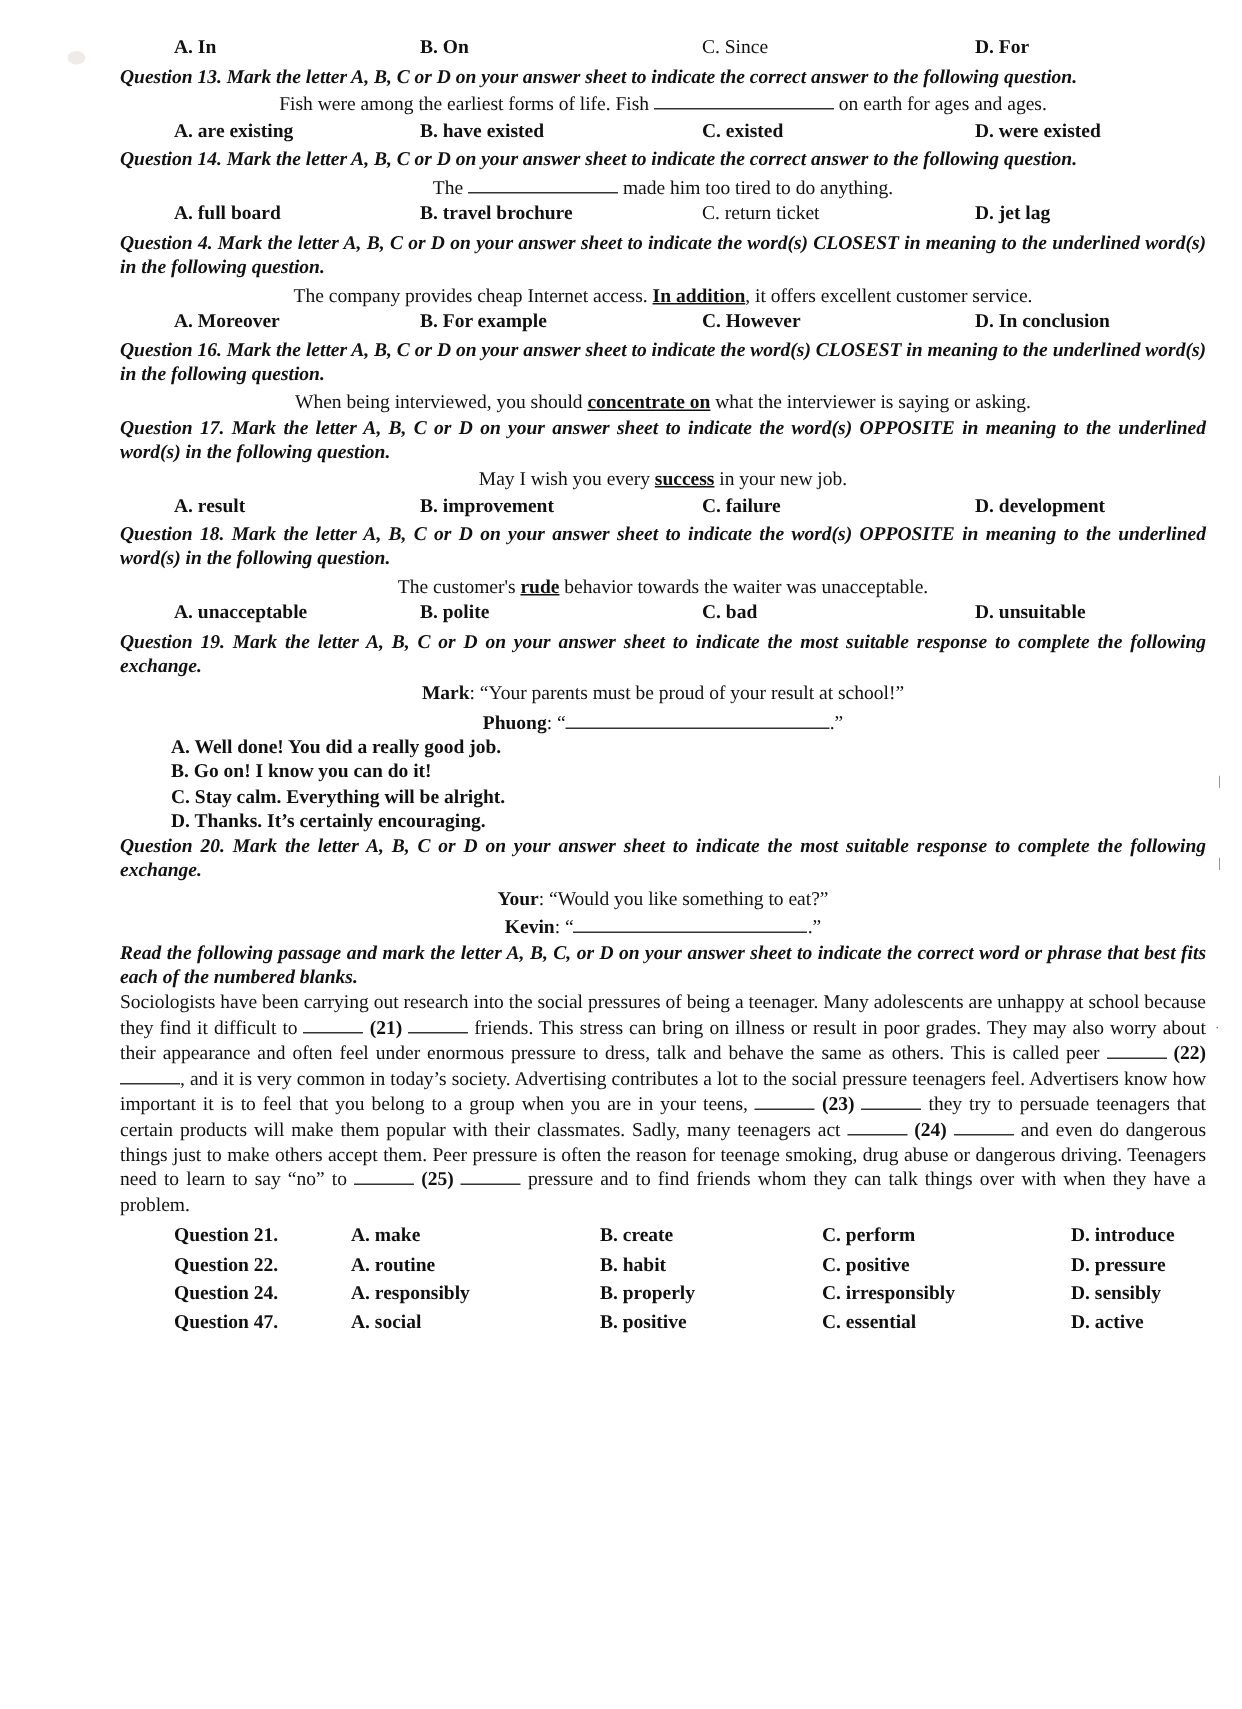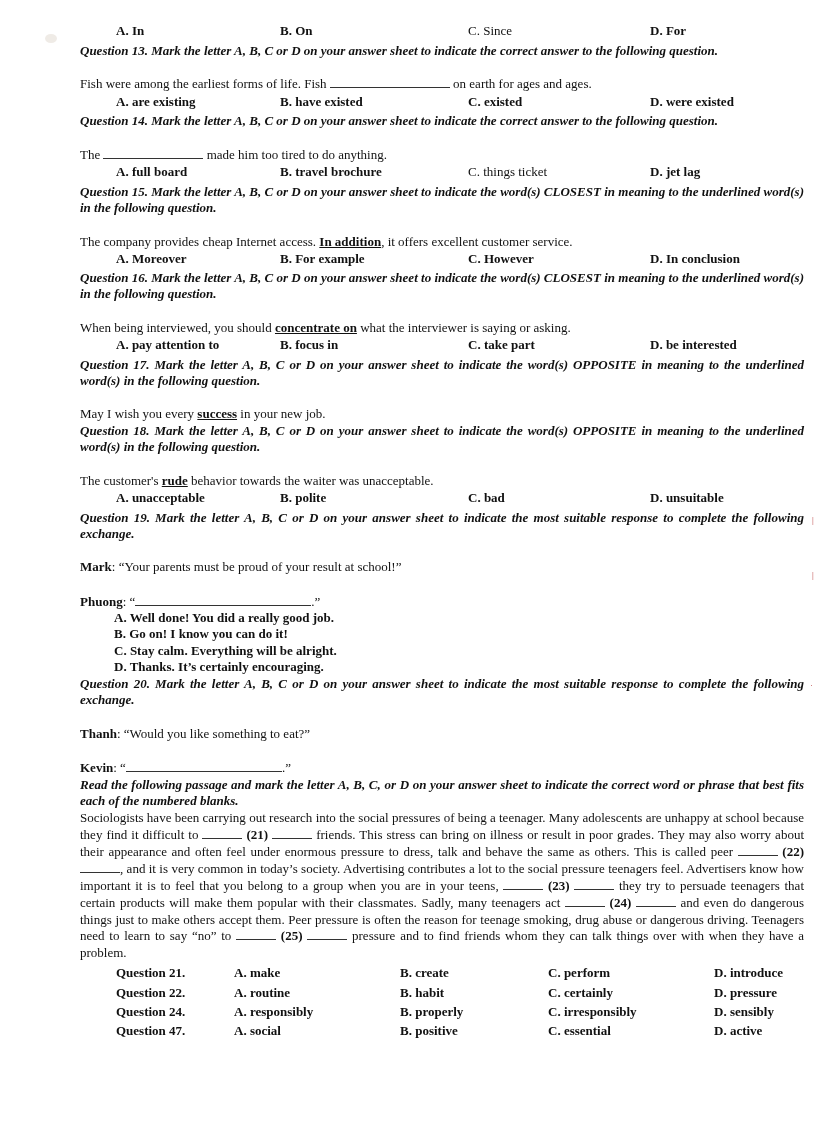--- a/index.html
+++ b/index.html
@@ -33,21 +33,22 @@
   }
   .q-head {
     font-weight: bold;
     font-style: italic;
     text-align: justify;
     line-height: 1.22;
     margin-top: 0.5px;
   }
   .stem {
     line-height: 1.25;
-    margin-top: 18px;
+    margin-top: 3px;
+    text-align: center;
   }
   .opts {
     position: relative;
     height: 19px;
     margin-top: 1px;
   }
   .opt {
     position: absolute;
     top: 0;
     white-space: nowrap;
@@ -125,83 +126,83 @@
       <span class="opt" style="left:200px"><b>B. have existed</b></span>
       <span class="opt" style="left:388px"><b>C. existed</b></span>
       <span class="opt" style="left:570px"><b>D. were existed</b></span>
     </div>
 
     <div class="q-head">Question 14. Mark the letter A, B, C or D on your answer sheet to indicate the correct answer to the following question.</div>
     <div class="stem">The <span class="blank" style="width:100px"></span> made him too tired to do anything.</div>
     <div class="opts">
       <span class="opt" style="left:36px"><b>A. full board</b></span>
       <span class="opt" style="left:200px"><b>B. travel brochure</b></span>
-      <span class="opt" style="left:388px"><span>C. things ticket</span></span>
+      <span class="opt" style="left:388px"><span>C. return ticket</span></span>
       <span class="opt" style="left:570px"><b>D. jet lag</b></span>
     </div>
 
-    <div class="q-head">Question 15. Mark the letter A, B, C or D on your answer sheet to indicate the word(s) CLOSEST in meaning to the underlined word(s) in the following question.</div>
+    <div class="q-head">Question 4. Mark the letter A, B, C or D on your answer sheet to indicate the word(s) CLOSEST in meaning to the underlined word(s) in the following question.</div>
     <div class="stem">The company provides cheap Internet access. <b class="ul">In addition</b>, it offers excellent customer service.</div>
     <div class="opts">
       <span class="opt" style="left:36px"><b>A. Moreover</b></span>
       <span class="opt" style="left:200px"><b>B. For example</b></span>
       <span class="opt" style="left:388px"><b>C. However</b></span>
       <span class="opt" style="left:570px"><b>D. In conclusion</b></span>
     </div>
 
     <div class="q-head">Question 16. Mark the letter A, B, C or D on your answer sheet to indicate the word(s) CLOSEST in meaning to the underlined word(s) in the following question.</div>
     <div class="stem">When being interviewed, you should <b class="ul">concentrate on</b> what the interviewer is saying or asking.</div>
-    <div class="opts">
-      <span class="opt" style="left:36px"><b>A. pay attention to</b></span>
-      <span class="opt" style="left:200px"><b>B. focus in</b></span>
-      <span class="opt" style="left:388px"><b>C. take part</b></span>
-      <span class="opt" style="left:570px"><b>D. be interested</b></span>
-    </div>
 
     <div class="q-head">Question 17. Mark the letter A, B, C or D on your answer sheet to indicate the word(s) OPPOSITE in meaning to the underlined word(s) in the following question.</div>
     <div class="stem">May I wish you every <b class="ul">success</b> in your new job.</div>
+    <div class="opts">
+      <span class="opt" style="left:36px"><b>A. result</b></span>
+      <span class="opt" style="left:200px"><b>B. improvement</b></span>
+      <span class="opt" style="left:388px"><b>C. failure</b></span>
+      <span class="opt" style="left:570px"><b>D. development</b></span>
+    </div>
 
     <div class="q-head">Question 18. Mark the letter A, B, C or D on your answer sheet to indicate the word(s) OPPOSITE in meaning to the underlined word(s) in the following question.</div>
     <div class="stem">The customer's <b class="ul">rude</b> behavior towards the waiter was unacceptable.</div>
     <div class="opts">
       <span class="opt" style="left:36px"><b>A. unacceptable</b></span>
       <span class="opt" style="left:200px"><b>B. polite</b></span>
       <span class="opt" style="left:388px"><b>C. bad</b></span>
       <span class="opt" style="left:570px"><b>D. unsuitable</b></span>
     </div>
 
     <div class="q-head">Question 19. Mark the letter A, B, C or D on your answer sheet to indicate the most suitable response to complete the following exchange.</div>
     <div class="stem"><b>Mark</b>: “Your parents must be proud of your result at school!”</div>
     <div class="stem"><b>Phuong</b>: “<span class="blank" style="width:176px"></span>.”</div>
     <div class="listline"><b>A. Well done! You did a really good job.</b></div>
     <div class="listline"><b>B. Go on! I know you can do it!</b></div>
     <div class="listline"><b>C. Stay calm. Everything will be alright.</b></div>
     <div class="listline"><b>D. Thanks. It’s certainly encouraging.</b></div>
 
     <div class="q-head">Question 20. Mark the letter A, B, C or D on your answer sheet to indicate the most suitable response to complete the following exchange.</div>
-    <div class="stem"><b>Thanh</b>: “Would you like something to eat?”</div>
+    <div class="stem"><b>Your</b>: “Would you like something to eat?”</div>
     <div class="stem"><b>Kevin</b>: “<span class="blank" style="width:156px"></span>.”</div>
 
     <div class="instr">Read the following passage and mark the letter A, B, C, or D on your answer sheet to indicate the correct word or phrase that best fits each of the numbered blanks.</div>
 
     <div class="passage">Sociologists have been carrying out research into the social pressures of being a teenager. Many adolescents are unhappy at school because they find it difficult to <span class="blank" style="width:40px"></span> <b>(21)</b> <span class="blank" style="width:40px"></span> friends. This stress can bring on illness or result in poor grades. They may also worry about their appearance and often feel under enormous pressure to dress, talk and behave the same as others. This is called peer <span class="blank" style="width:40px"></span> <b>(22)</b> <span class="blank" style="width:40px"></span>, and it is very common in today’s society. Advertising contributes a lot to the social pressure teenagers feel. Advertisers know how important it is to feel that you belong to a group when you are in your teens, <span class="blank" style="width:40px"></span> <b>(23)</b> <span class="blank" style="width:40px"></span> they try to persuade teenagers that certain products will make them popular with their classmates. Sadly, many teenagers act <span class="blank" style="width:40px"></span> <b>(24)</b> <span class="blank" style="width:40px"></span> and even do dangerous things just to make others accept them. Peer pressure is often the reason for teenage smoking, drug abuse or dangerous driving. Teenagers need to learn to say “no” to <span class="blank" style="width:40px"></span> <b>(25)</b> <span class="blank" style="width:40px"></span> pressure and to find friends whom they can talk things over with when they have a problem.</div>
 
     <div style="margin-top:3px;">
       <div class="tbl-row">
         <span class="c" style="left:36px"><b>Question 21.</b></span>
         <span class="c" style="left:154px"><b>A. make</b></span>
         <span class="c" style="left:320px"><b>B. create</b></span>
         <span class="c" style="left:468px"><b>C. perform</b></span>
         <span class="c" style="left:634px"><b>D. introduce</b></span>
       </div>
       <div class="tbl-row">
         <span class="c" style="left:36px"><b>Question 22.</b></span>
         <span class="c" style="left:154px"><b>A. routine</b></span>
         <span class="c" style="left:320px"><b>B. habit</b></span>
-        <span class="c" style="left:468px"><b>C. certainly</b></span>
+        <span class="c" style="left:468px"><b>C. positive</b></span>
         <span class="c" style="left:634px"><b>D. pressure</b></span>
       </div>
       <div class="tbl-row">
         <span class="c" style="left:36px"><b>Question 24.</b></span>
         <span class="c" style="left:154px"><b>A. responsibly</b></span>
         <span class="c" style="left:320px"><b>B. properly</b></span>
         <span class="c" style="left:468px"><b>C. irresponsibly</b></span>
         <span class="c" style="left:634px"><b>D. sensibly</b></span>
       </div>
       <div class="tbl-row">

